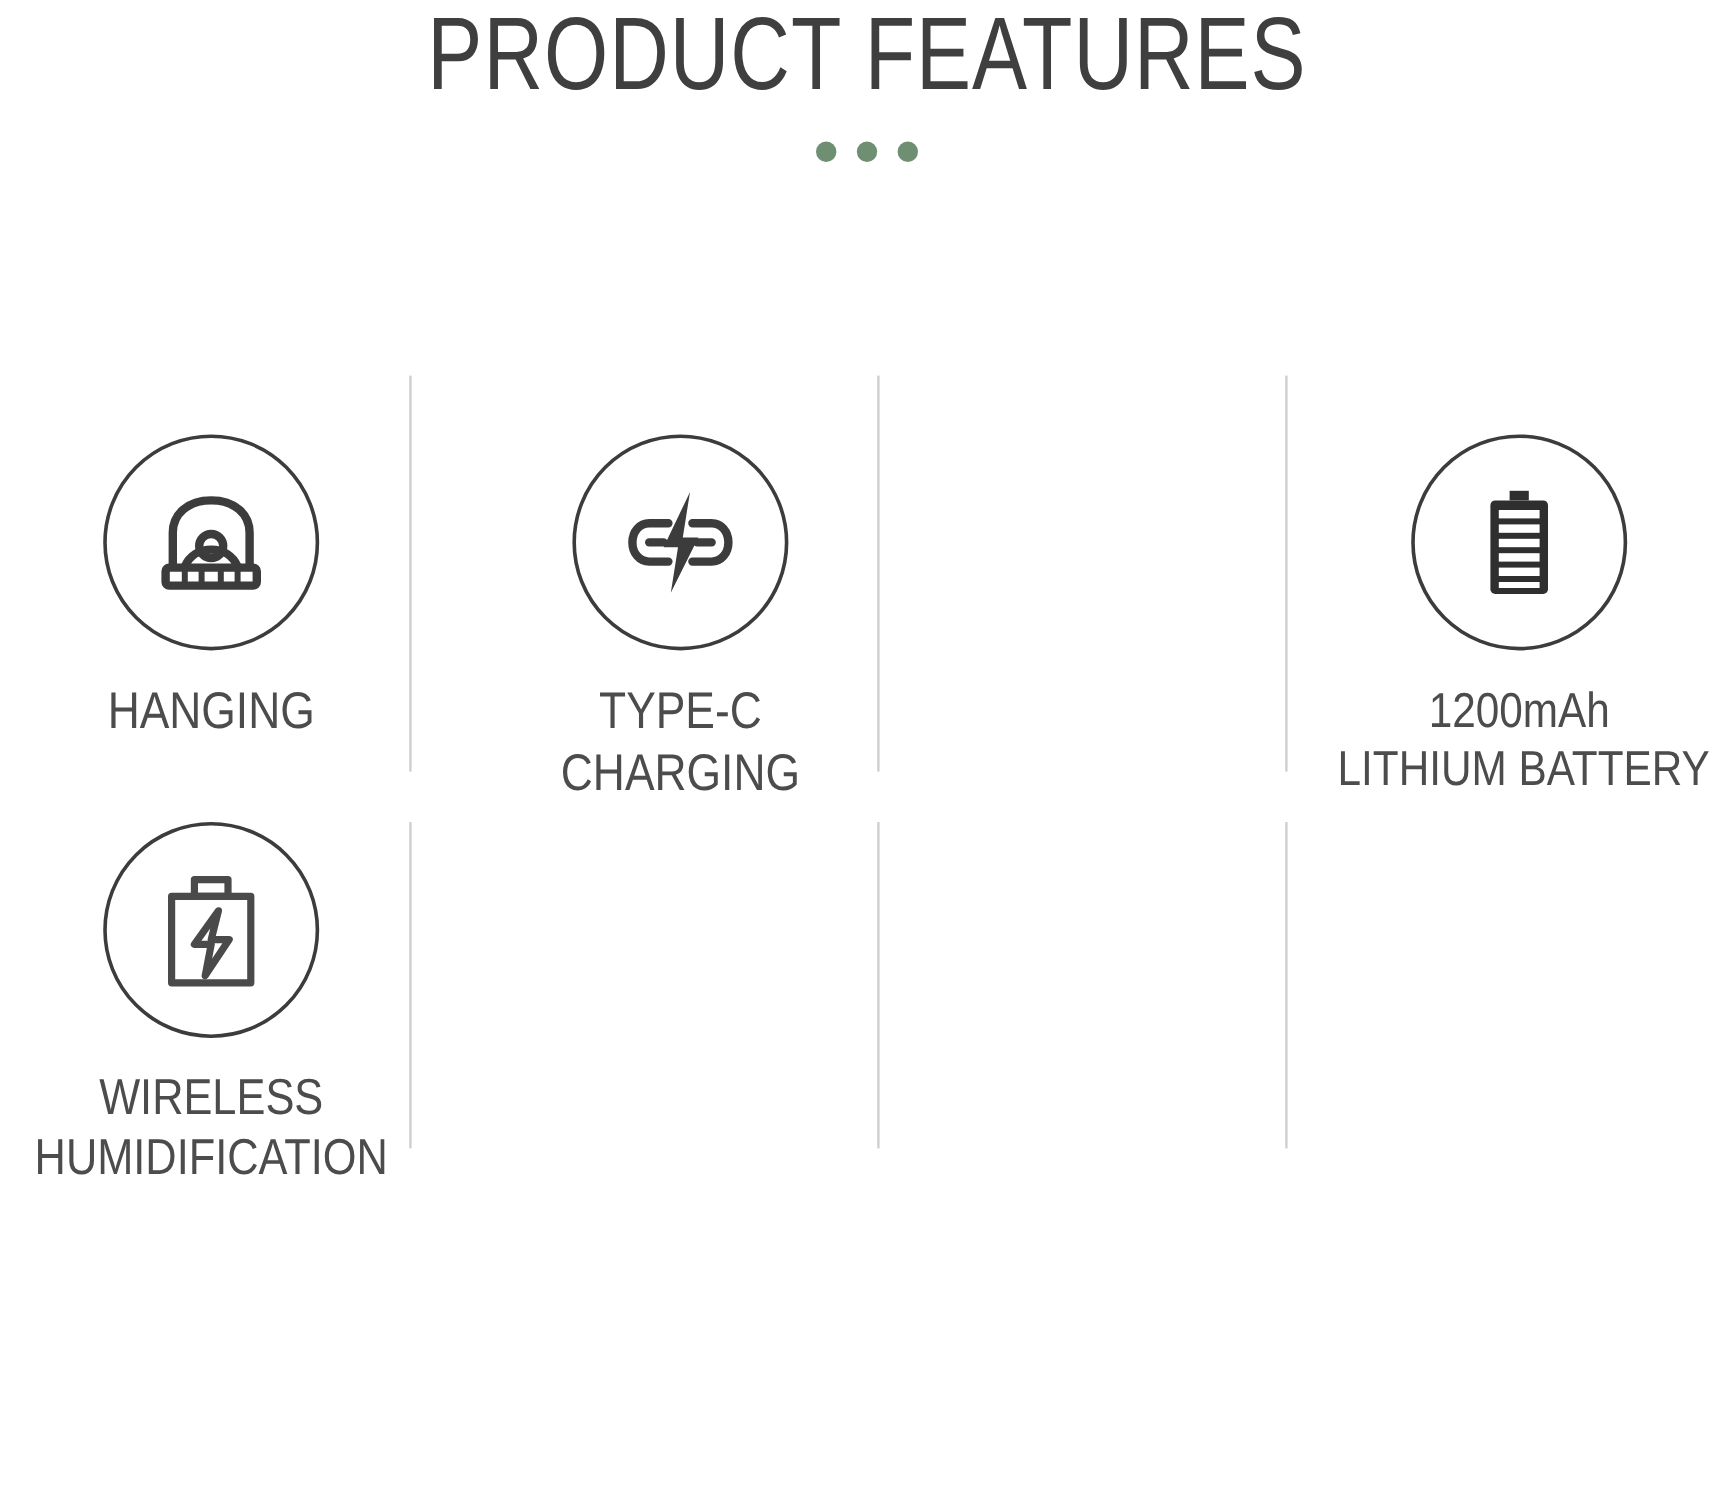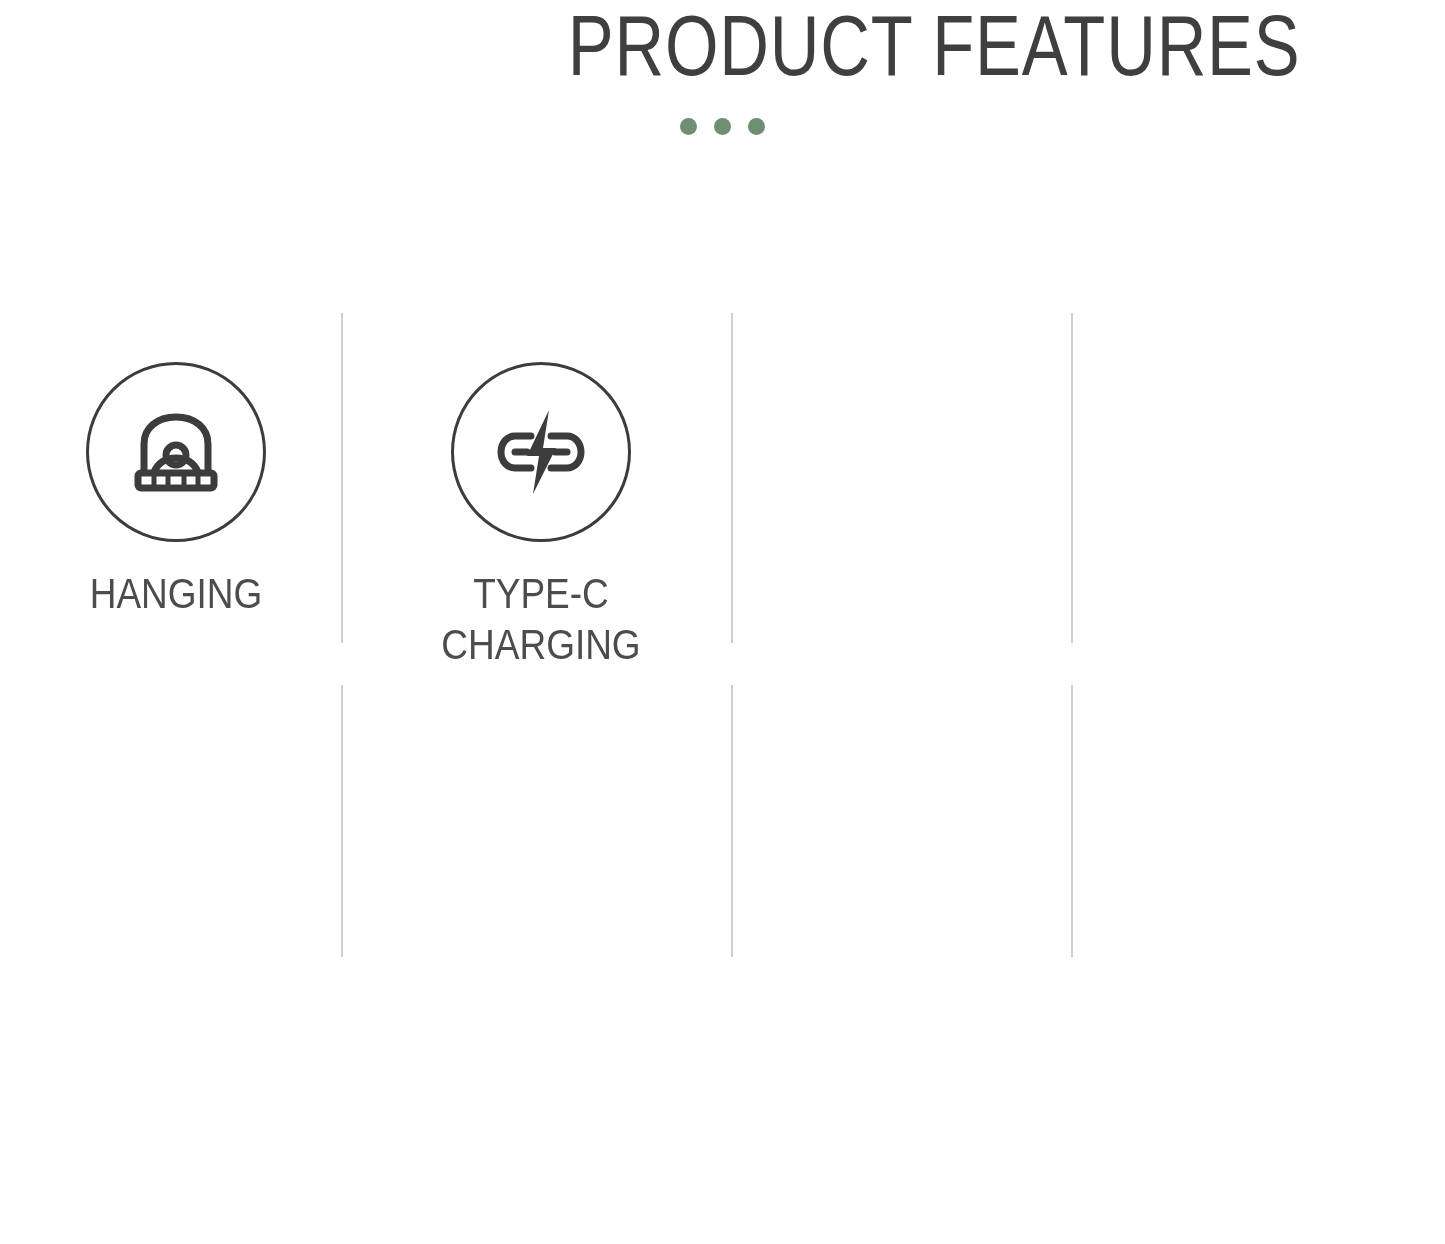--- a/index.html
+++ b/index.html
@@ -15,21 +15,21 @@
     font-family: "Liberation Sans", sans-serif;
     color: #4a4a4a;
   }
 
   
   .header {
     position: absolute;
     left: 0;
     top: 0;
     width: 1445px;
-    text-align: right;
+    text-align: center;
   }
   .page-title {
     margin: 0;
     padding-top: 2px;
     font-family: "Liberation Sans", sans-serif;
     font-weight: 400;
     font-size: 86px;
     line-height: 1.0;
     letter-spacing: 1px;
     color: #3f3f3f;
@@ -68,21 +68,21 @@
   }
   .feature-row.row-2 { height: 300px; }
 
   .cell {
     position: absolute;
     top: 0;
     width: 352px;
     text-align: center;
   }
   .cell.c0 { left: 0px; }
-  .cell.c1 { left: 365px; }
+  .cell.c1 { left: 391px; }
   .cell.c2 { left: 735px; }
   .cell.c3 { left: 1090px; }
 
   .icon-circle {
     width: 180px;
     height: 180px;
     margin: 0 auto;
     border: 3px solid #3c3c3c;
     border-radius: 50%;
     box-sizing: border-box;
@@ -173,25 +173,56 @@
           <path fill="#3c3c3c" stroke="none" d="M60 10 L38 56 H50 L44 94 L67 48 H54 Z"></path>
         </svg>
       </div>
       <div class="feature-label">
         <span class="ln">TYPE-C</span>
         <span class="ln">CHARGING</span>
       </div>
     </div>
 
 
+    <div class="cell c3">
+      <div class="icon-circle">
+        <svg width="104" height="104" viewBox="0 0 104 104" fill="none">
+          <rect x="44" y="9" width="16" height="8" fill="#2f2f2f"></rect>
+          <rect x="28" y="17" width="48" height="78" rx="4" fill="#2f2f2f"></rect>
+          <rect x="35" y="25" width="34" height="7" fill="#ffffff"></rect>
+          <rect x="35" y="37" width="34" height="7" fill="#ffffff"></rect>
+          <rect x="35" y="49" width="34" height="7" fill="#ffffff"></rect>
+          <rect x="35" y="61" width="34" height="7" fill="#ffffff"></rect>
+          <rect x="35" y="73" width="34" height="7" fill="#ffffff"></rect>
+          <rect x="35" y="85" width="34" height="5" fill="#ffffff"></rect>
+        </svg>
+      </div>
+      <div class="feature-label wide">
+        <span class="ln">1200mAh</span>
+        <span class="ln">LITHIUM BATTERY</span>
+      </div>
+    </div>
   </div>
 
   <div class="feature-row row-2">
 
     <div class="divider d1"></div>
     <div class="divider d2"></div>
     <div class="divider d3"></div>
 
+    <div class="cell c0">
+      <div class="icon-circle">
+        <svg width="104" height="104" viewBox="0 0 104 104" fill="none" stroke="#4a4a4a" stroke-width="6" stroke-linejoin="round" stroke-linecap="round">
+          <rect x="38" y="10" width="28" height="14"></rect>
+          <rect x="19" y="24" width="66" height="72"></rect>
+          <path d="M58 36 L38 64 H52 L47 90 L67 60 H52 Z"></path>
+        </svg>
+      </div>
+      <div class="feature-label wide">
+        <span class="ln">WIRELESS</span>
+        <span class="ln">HUMIDIFICATION</span>
+      </div>
+    </div>
 
 
 
   </div>
 </div>
 
 </body></html>

